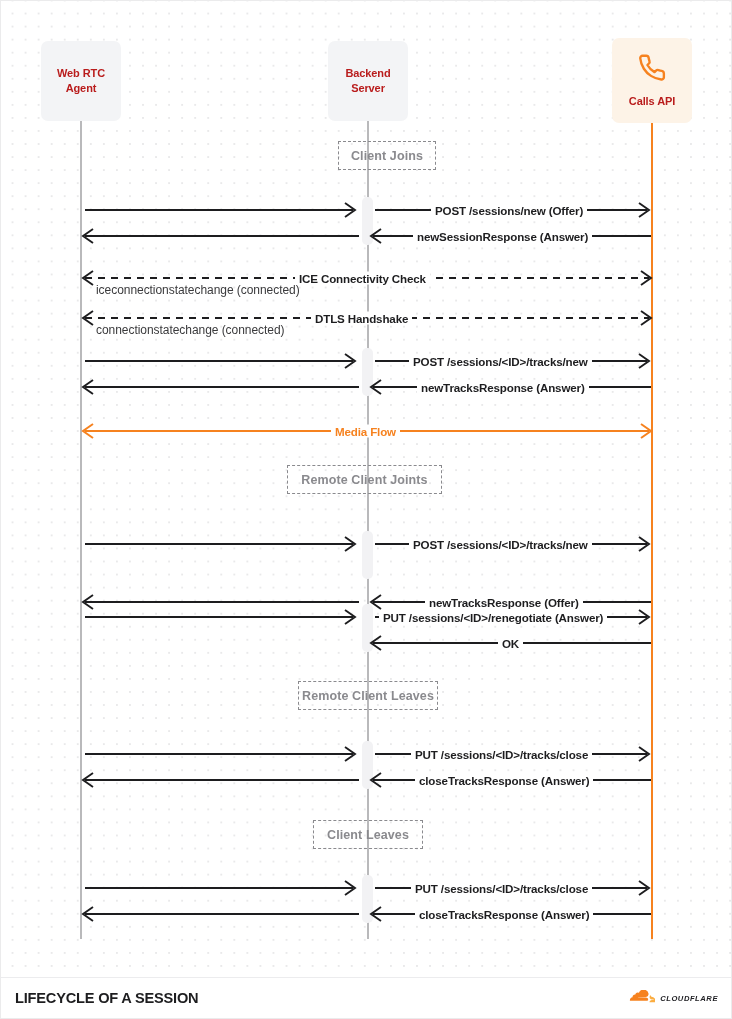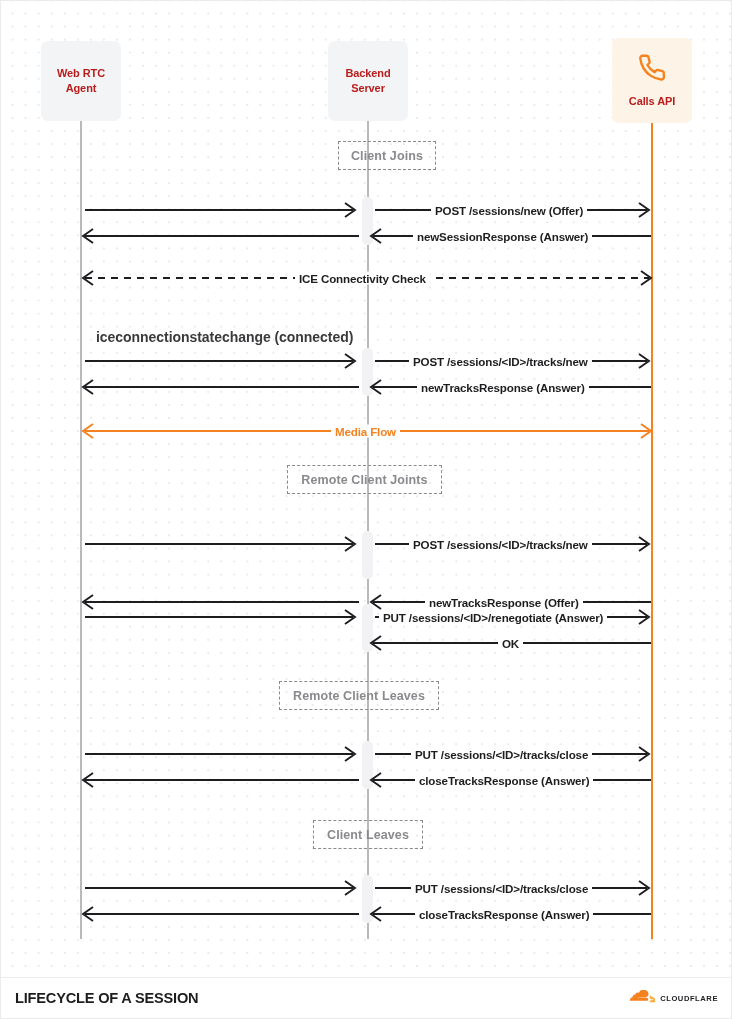--- a/index.html
+++ b/index.html
@@ -81,26 +81,25 @@
     padding: 0 4px;
     font-size: 11.6px;
     font-weight: bold;
     color: #1d1d1f;
     white-space: nowrap;
     letter-spacing: -0.15px;
   }
   .msg .lbl.orange { color: #f6821f; }
   .sublbl {
     position: absolute;
-    font-size: 14px;
-    font-weight: bold;
+    font-size: 12px;
+    font-weight: normal;
     color: #3a3a3c;
     white-space: nowrap;
     letter-spacing: -0.05px;
-    margin-top: 46px;
   }
 
   
   #footer {
     position: absolute;
     left: 0; right: 0; bottom: 0;
     height: 41px;
     border-top: 1px solid #ececee;
     background: #ffffff;
     display: flex;
@@ -113,20 +112,21 @@
     font-weight: bold;
     color: #1d1d1f;
     letter-spacing: -0.2px;
   }
   .cf-logo { display: flex; align-items: center; gap: 5px; }
   .cf-word {
     font-size: 7.6px;
     font-weight: bold;
     color: #222226;
     letter-spacing: 0.55px;
+    font-style: italic;
   }
 </style>
 </head>
 <body>
 
 <div id="page">
 
   <div class="actor plain" style="left:40px; top:40px; width:80px; height:80px;">
     <span class="ttl">Web RTC
 Agent</span>
@@ -158,21 +158,21 @@
   <div class="activation" style="left:361px; top:874px; height:48px;"></div>
 
   <div class="section" style="left:317px; top:140px; width:98px; height:29px;margin-left:20px;">
     <span>Client Joins</span>
   </div>
 
   <div class="section" style="left:286px; top:464px; width:155px; height:29px;">
     <span>Remote Client Joints</span>
   </div>
 
-  <div class="section" style="left:278px; top:680px; width:160px; height:29px;">
+  <div class="section" style="left:297px; top:680px; width:140px; height:29px;">
     <span>Remote Client Leaves</span>
   </div>
 
   <div class="section" style="left:312px; top:819px; width:110px; height:29px;">
     <span>Client Leaves</span>
   </div>
 
   <div class="msg" style="left:0; top:198px; width:684px;">
     <svg width="732" height="22">
       <line x1="84" y1="11" x2="352" y2="11" stroke="#1d1d1f" stroke-width="1.9"></line>
@@ -196,20 +196,29 @@
   <div class="msg" style="left:0; top:266px; width:732px;">
     <svg width="732" height="22">
       <line x1="84" y1="11" x2="648" y2="11" stroke="#1d1d1f" stroke-width="1.9" stroke-dasharray="7 6"></line>
       <path d="M92 4 L82 11 L92 18" fill="none" stroke="#1d1d1f" stroke-width="1.9"></path>
       <path d="M640 4 L650 11 L640 18" fill="none" stroke="#1d1d1f" stroke-width="1.9"></path>
     </svg>
     <span class="lbl" style="left:294px;">ICE Connectivity Check</span>
     <span class="sublbl" style="left:95px; top:16px;">iceconnectionstatechange (connected)</span>
   </div>
 
+  <div class="msg" style="left:0; top:306px; width:732px;">
+    <svg width="732" height="22">
+      <line x1="84" y1="11" x2="648" y2="11" stroke="#1d1d1f" stroke-width="1.9" stroke-dasharray="7 6"></line>
+      <path d="M92 4 L82 11 L92 18" fill="none" stroke="#1d1d1f" stroke-width="1.9"></path>
+      <path d="M640 4 L650 11 L640 18" fill="none" stroke="#1d1d1f" stroke-width="1.9"></path>
+    </svg>
+    <span class="lbl" style="left:310px;">DTLS Handshake</span>
+    <span class="sublbl" style="left:95px; top:16px;">connectionstatechange (connected)</span>
+  </div>
 
   <div class="msg" style="left:0; top:349px; width:732px;">
     <svg width="732" height="22">
       <line x1="84" y1="11" x2="352" y2="11" stroke="#1d1d1f" stroke-width="1.9"></line>
       <path d="M344 4 L354 11 L344 18" fill="none" stroke="#1d1d1f" stroke-width="1.9"></path>
       <line x1="374" y1="11" x2="646" y2="11" stroke="#1d1d1f" stroke-width="1.9"></line>
       <path d="M638 4 L648 11 L638 18" fill="none" stroke="#1d1d1f" stroke-width="1.9"></path>
     </svg>
     <span class="lbl" style="left:408px;">POST /sessions/&lt;ID&gt;/tracks/new</span>
   </div>

